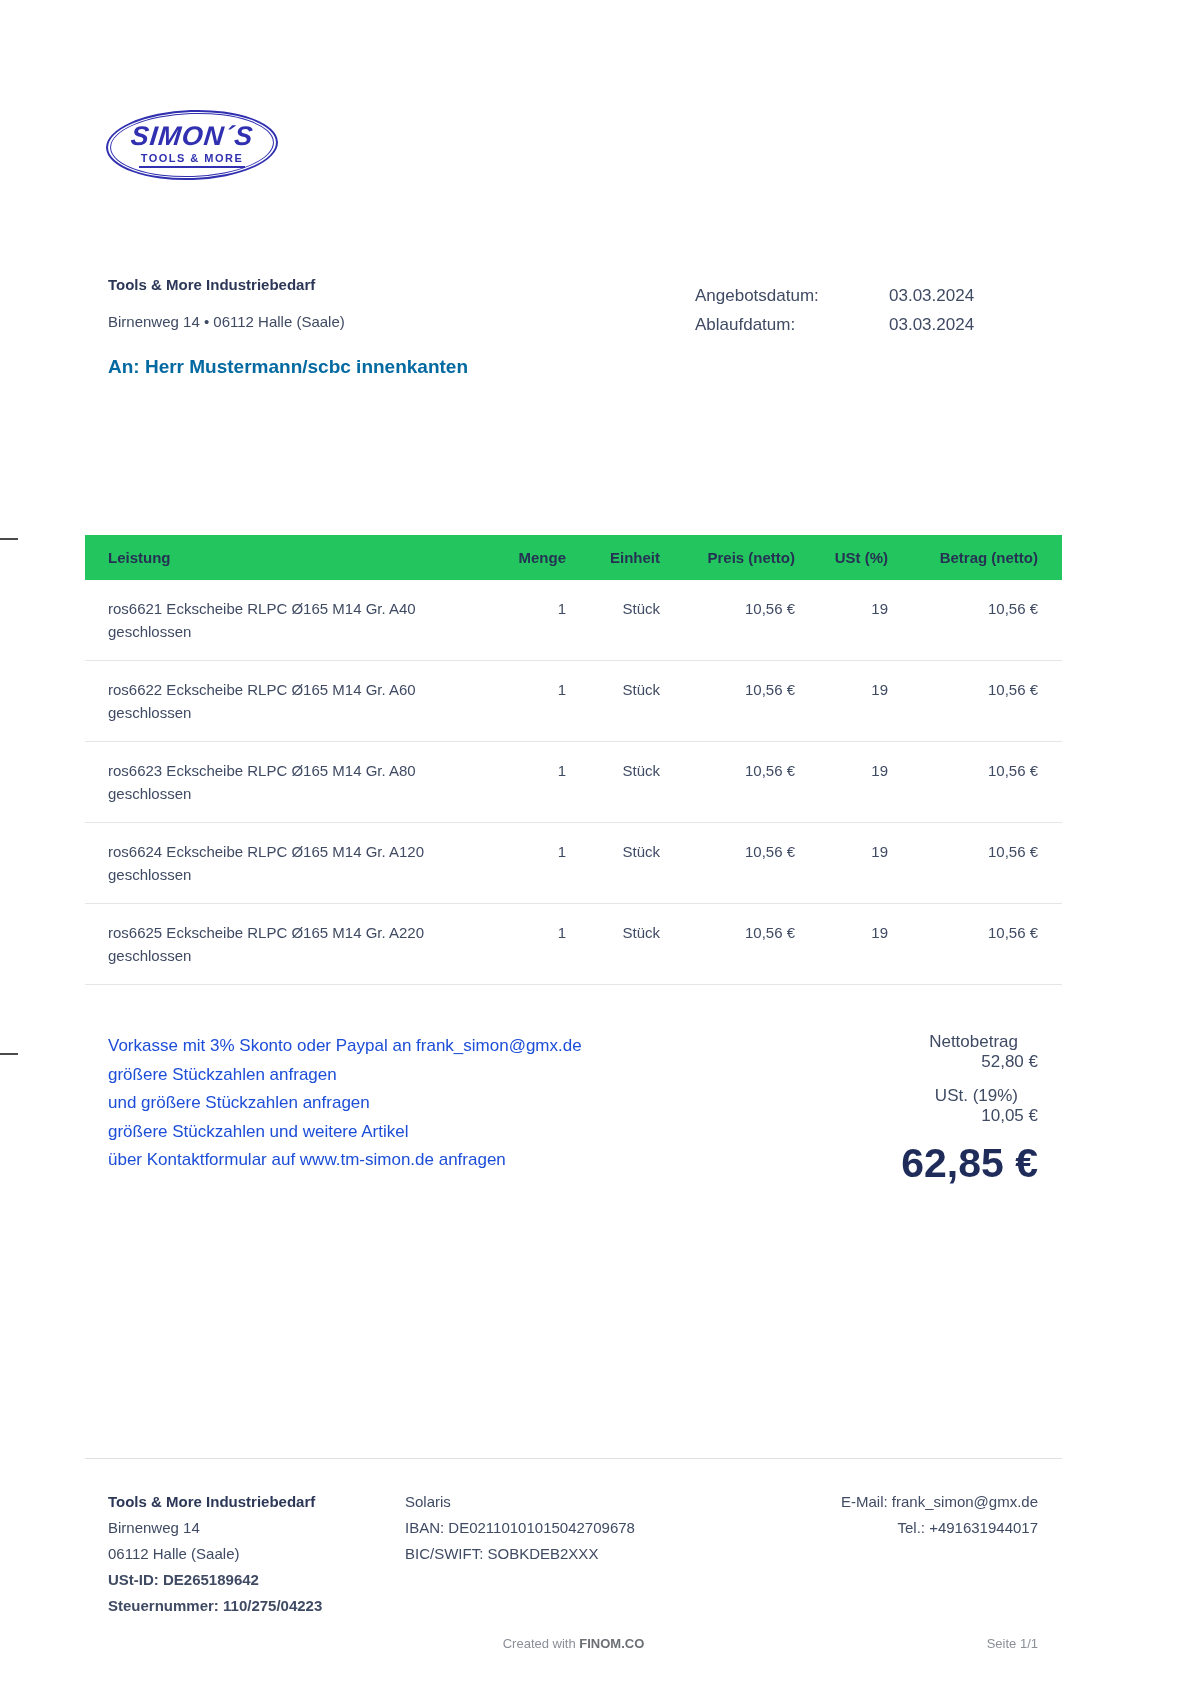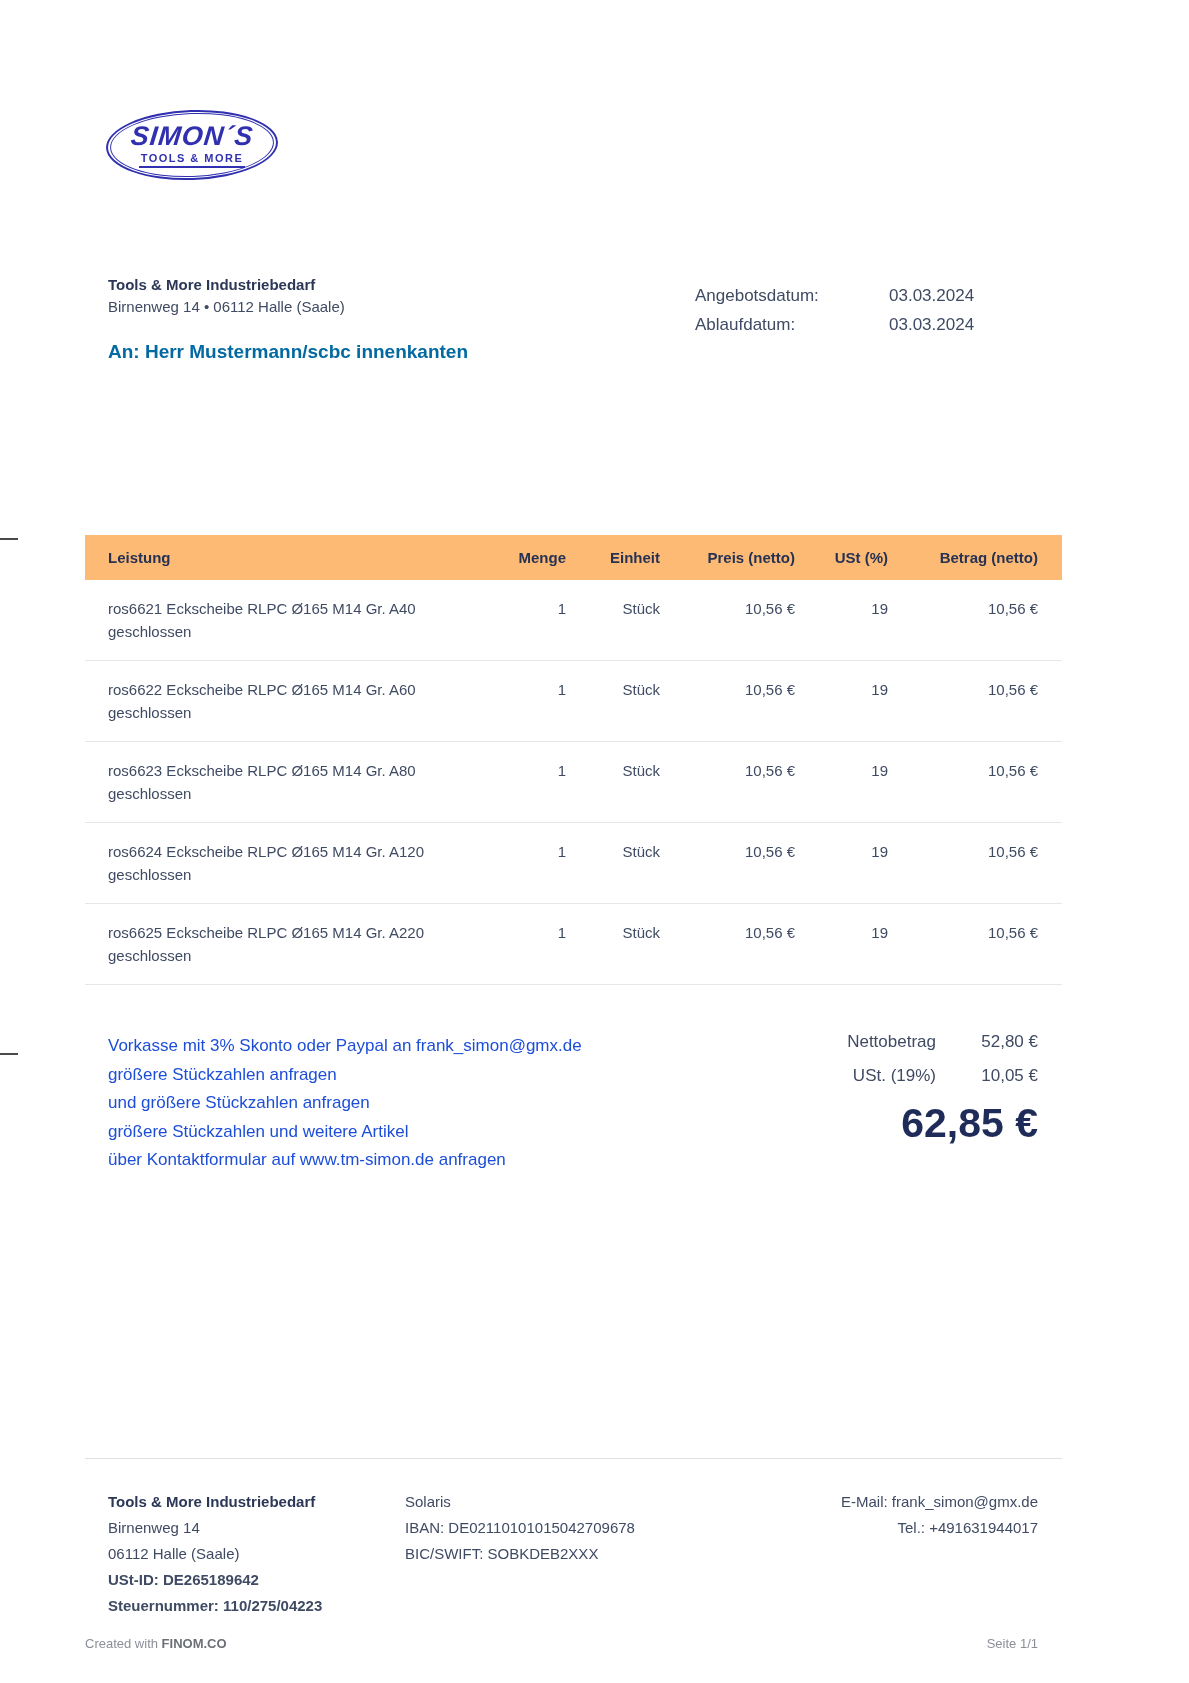--- a/index.html
+++ b/index.html
@@ -16,64 +16,64 @@
   .logo .ellipse{position:absolute;inset:0;border:2px solid #3030b0;border-radius:50%;transform:rotate(-2deg);}
   .logo .ellipse.inner{inset:3px 4px;border-width:1px;}
   .logo .logo-text{position:absolute;inset:0;display:flex;flex-direction:column;align-items:center;justify-content:center;color:#3030b0;}
   .logo .brand{font-style:italic;font-weight:bold;font-size:27px;letter-spacing:1px;line-height:1;transform:skewX(-6deg);}
   .logo .tagline{font-weight:bold;font-size:11px;letter-spacing:1.5px;margin-top:2px;border-bottom:2px solid #3030b0;padding:0 2px 2px 2px;}
 
   
   .head-area{position:absolute;left:85px;right:127px;top:276px;}
   .sender{padding-left:23px;}
   .sender-company{font-weight:bold;font-size:15px;color:#2c3757;}
-  .sender-address{font-size:15px;margin-top:5px;color:#3f4a63;}
+  .sender-address{font-size:15px;margin-top:20px;color:#3f4a63;}
   .recipient{font-weight:bold;font-size:19px;color:#0369a1;margin-top:26px;padding-left:23px;}
 
   .offer-block{position:absolute;left:610px;top:-6px;width:367px;}
   .offer-title{color:#ee5c66;font-weight:bold;font-size:27px;letter-spacing:.3px;}
   .offer-dates{margin-top:16px;font-size:17px;color:#3f4a63;}
   .offer-dates .drow{display:flex;margin-bottom:9px;gap:44px;}
   .offer-dates .dlabel{width:150px;}
   .offer-dates .dval{margin-left:0;}
 
   
   .items-table{position:absolute;left:85px;top:535px;width:977px;border-collapse:collapse;table-layout:fixed;}
   .items-table col.c1{width:390px;}
   .items-table col.c2{width:91px;}
   .items-table col.c3{width:94px;}
   .items-table col.c4{width:135px;}
   .items-table col.c5{width:93px;}
   .items-table col.c6{width:174px;}
-  .items-table thead th{background:#fdba74;color:#263254;font-weight:bold;font-size:15px;padding:14px 0;text-align:right;}
+  .items-table thead th{background:#22c55e;color:#263254;font-weight:bold;font-size:15px;padding:14px 0;text-align:right;}
   .items-table thead th.first{text-align:left;padding-left:23px;}
   .items-table thead th.last{padding-right:24px;}
   .items-table tbody td{font-size:15px;vertical-align:top;padding:17px 0;line-height:23px;border-bottom:1px solid #e6e6e6;text-align:right;color:#3f4a63;}
   .items-table tbody td.first{text-align:left;padding-left:23px;white-space:pre-line;}
   .items-table tbody td.last{padding-right:24px;}
 
   
   .summary-row{position:absolute;left:85px;right:127px;top:1032px;display:flex;}
   .notes{padding-left:23px;width:600px;font-size:17px;line-height:28.5px;color:#1d4ed8;}
   .totals{margin-left:auto;text-align:right;padding-right:24px;}
-  .totals .trow{display:flex;justify-content:flex-end;font-size:17px;margin-bottom:14px;color:#3f4a63;}
+  .totals .trow{display:flex;justify-content:flex-end;font-size:17px;margin-bottom:14px;color:#3f4a63;flex-direction:column;}
   .totals .tlabel{margin-right:20px;}
   .totals .tval{min-width:82px;text-align:right;}
   .grand-total{font-size:41px;font-weight:bold;color:#1f2c5a;margin-top:8px;}
 
   
   .doc-footer{position:absolute;left:85px;right:127px;top:1458px;border-top:1px solid #e0e0e0;padding-top:30px;display:flex;font-size:15px;line-height:26px;color:#3f4a63;}
   .f-col1{padding-left:23px;width:297px;}
   .f-col2{width:330px;}
   .f-col3{margin-left:auto;text-align:right;padding-right:24px;}
   .f-company{font-weight:bold;color:#2c3757;}
   .f-tax{margin-top:0;font-weight:bold;}
 
   .bottom-line{position:absolute;left:85px;right:127px;top:1636px;font-size:13px;color:#8a8f98;}
-  .bottom-center{position:absolute;left:0;right:0;}
+  .bottom-center{position:absolute;left:0;right:0;text-align:center;}
   .bottom-right{position:absolute;right:24px;top:0;}
   .finom-brand{font-weight:bold;color:#6b7076;}
 </style>
 </head>
 <body>
 
 <div class="page">
 
   <div class="fold-mark m1"></div>
   <div class="fold-mark m2"></div>

